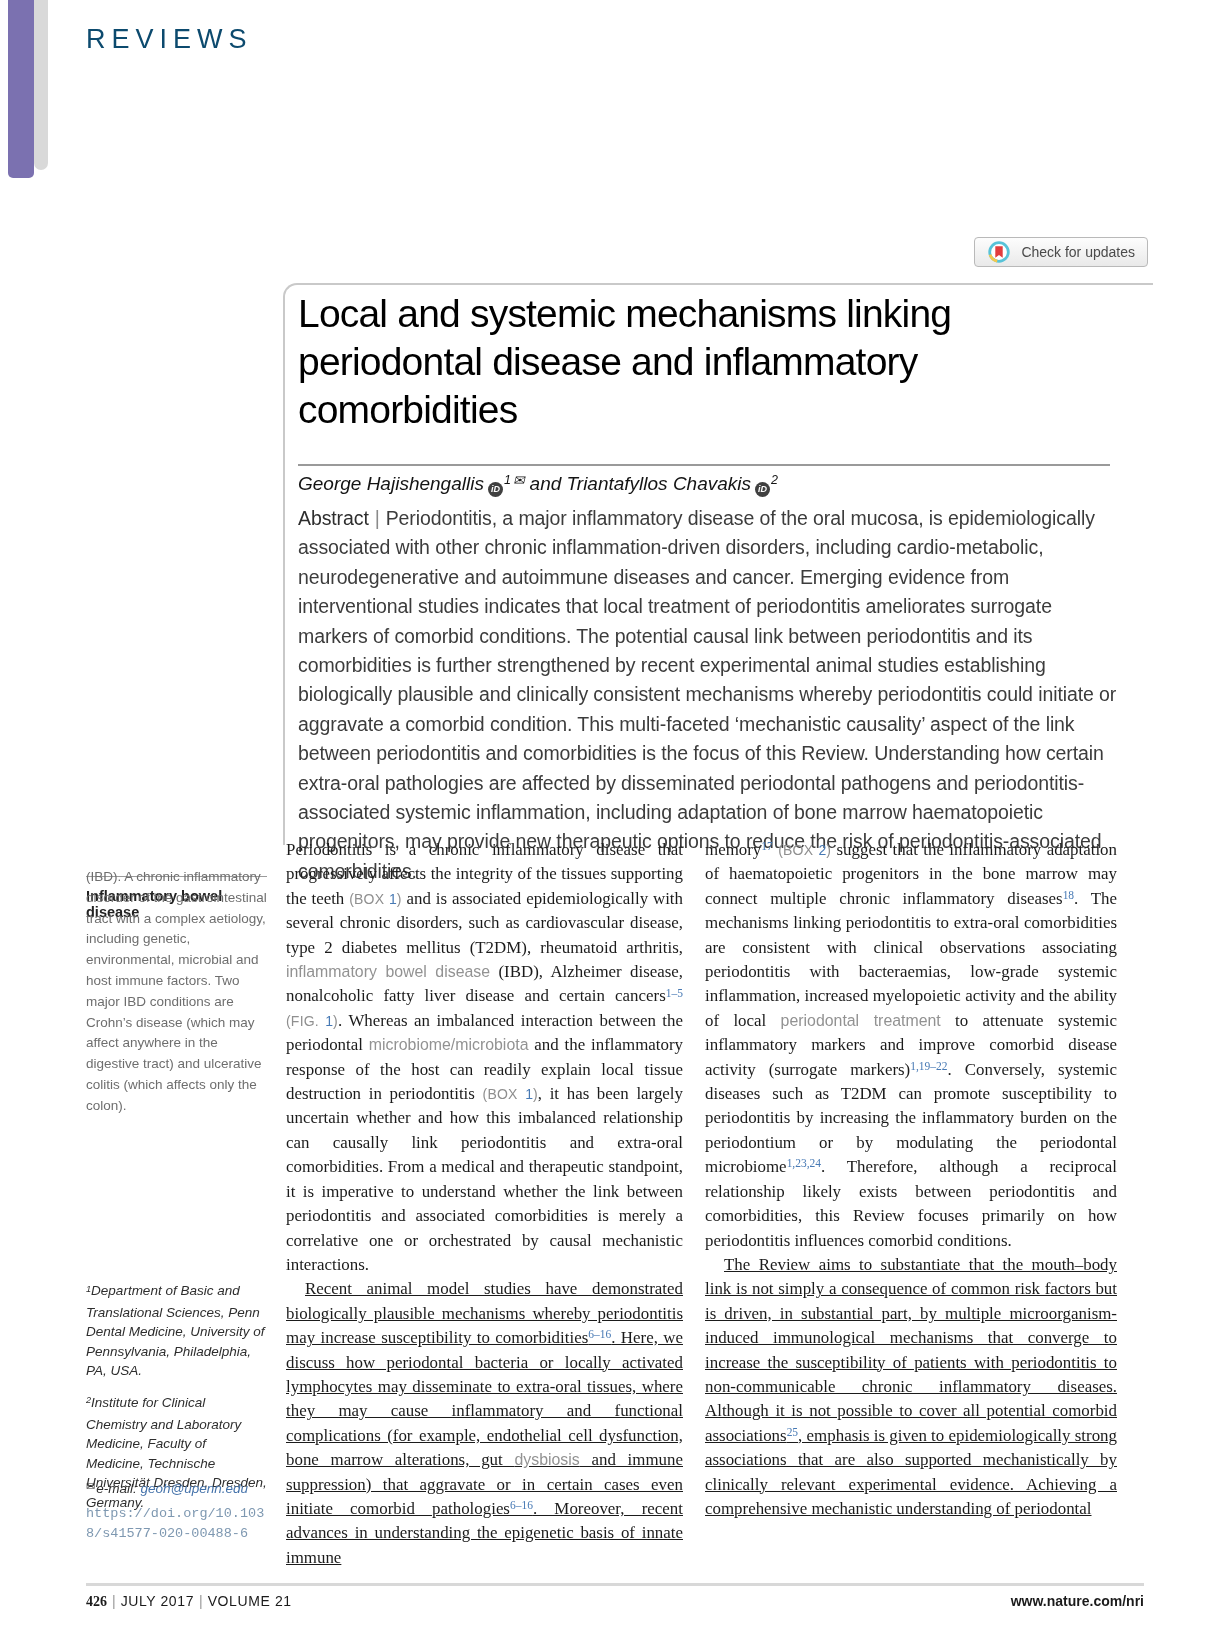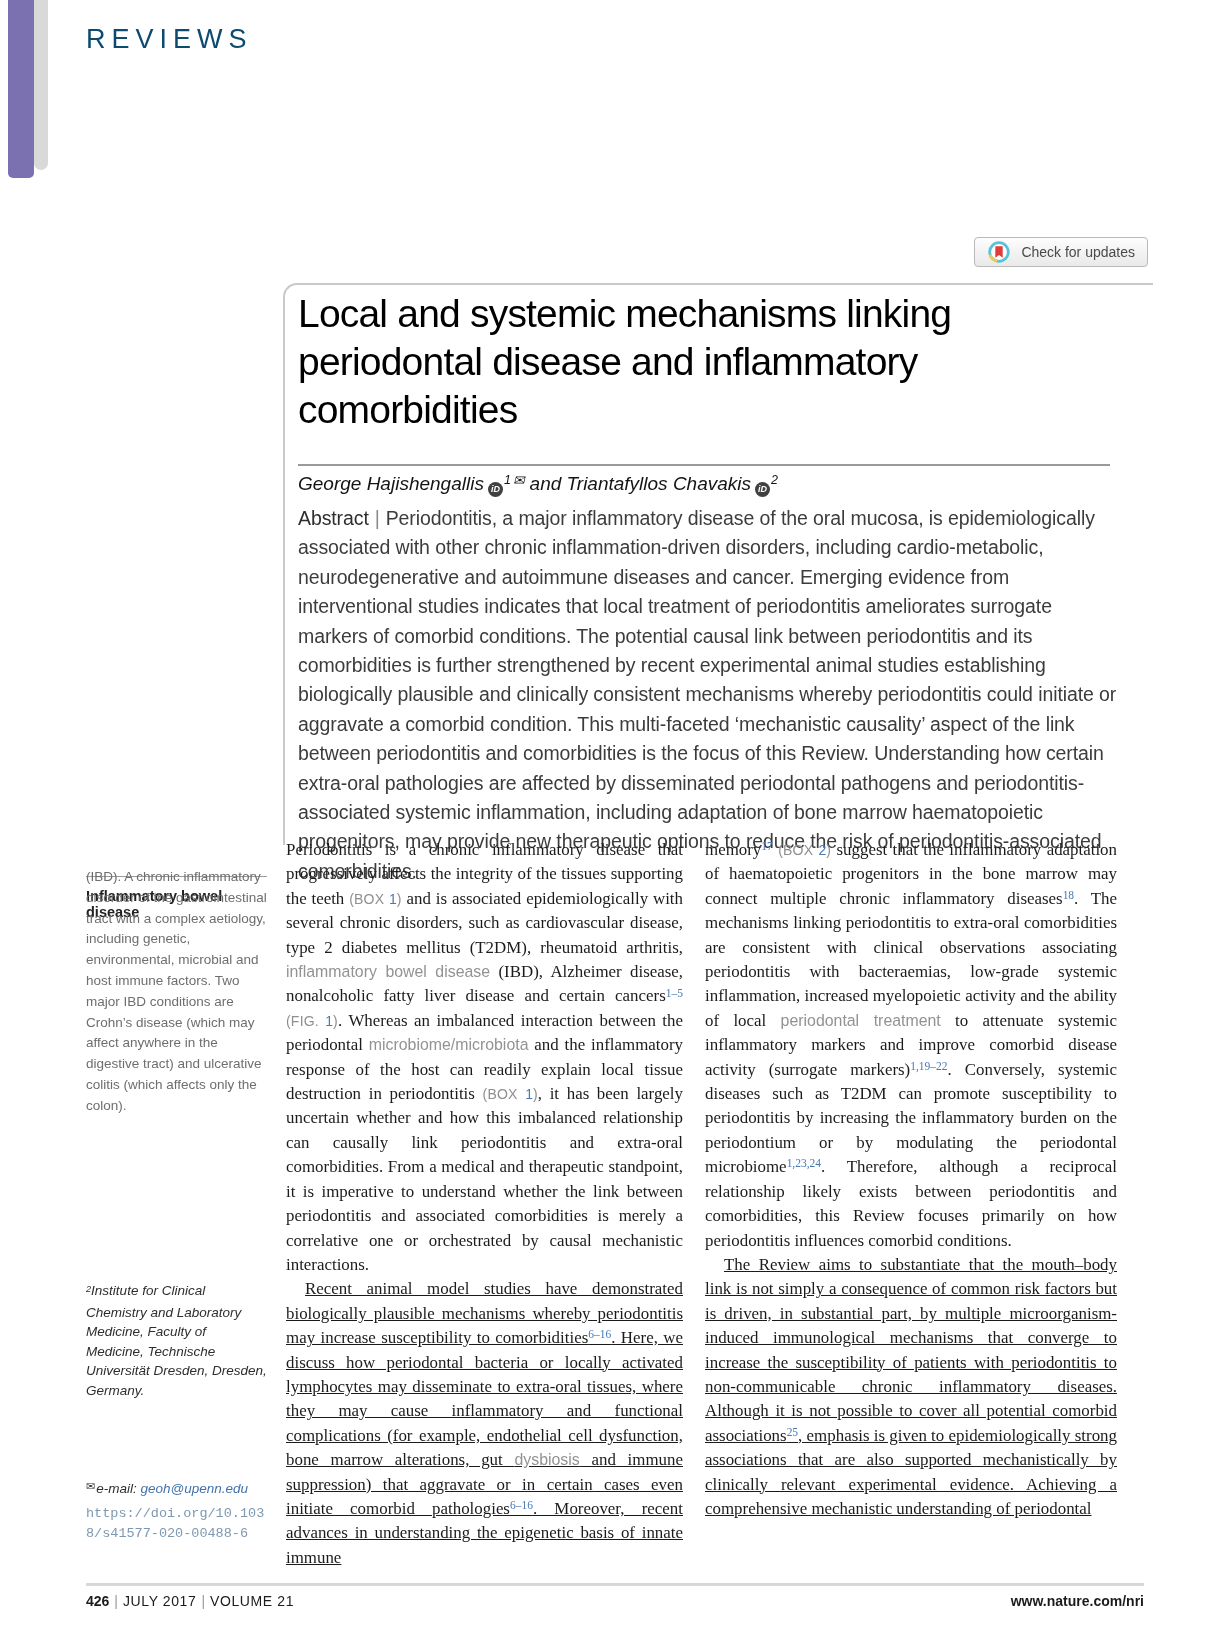--- a/index.html
+++ b/index.html
@@ -52,21 +52,21 @@
   .seg-orcid{display:inline-block;width:15px;height:15px;background:#404040;color:#fff;border-radius:50%;
     font:italic bold 9px "Liberation Sans",sans-serif;text-align:center;line-height:15px;
     margin:0 1px 0 4px;vertical-align:-2px;cursor:pointer;}
   .seg-asup{font-size:0.66em;position:relative;top:-0.45em;line-height:0;}
   .seg-env{font-size:0.72em;position:relative;top:-0.4em;line-height:0;margin-left:2px;}
   
   .footer-rule{position:absolute;left:86px;top:1583px;width:1058px;height:3px;background:#d8d8d8;}
   .footer{position:absolute;left:86px;top:1593px;width:1058px;display:flex;justify-content:space-between;
     font-size:14px;color:#1b1b1b;}
   .footer .sep{color:#999;font-weight:normal;padding:0 5px;}
-  .footer .pg{font-weight:bold;}
+  .footer .pg{font-weight:bold;font-family:Liberation Serif, serif;}
   .footer .site{font-weight:bold;}
   .footer .issue{letter-spacing:0.6px;}
 </style>
 </head>
 <body>
 
 <div class="tab-purple"></div>
 <div class="tab-gray"></div>
 <div class="kicker">REVIEWS</div>
 
@@ -88,20 +88,21 @@
 
 <div class="abstract">
   <span class="ab-label">Abstract</span><span class="ab-sep">|</span><span>Periodontitis, a major inflammatory disease of the oral mucosa, is epidemiologically associated with other chronic inflammation-driven disorders, including cardio-metabolic, neurodegenerative and autoimmune diseases and cancer. Emerging evidence from interventional studies indicates that local treatment of periodontitis ameliorates surrogate markers of comorbid conditions. The potential causal link between periodontitis and its comorbidities is further strengthened by recent experimental animal studies establishing biologically plausible and clinically consistent mechanisms whereby periodontitis could initiate or aggravate a comorbid condition. This multi-faceted ‘mechanistic causality’ aspect of the link between periodontitis and comorbidities is the focus of this Review. Understanding how certain extra-oral pathologies are affected by disseminated periodontal pathogens and periodontitis-associated systemic inflammation, including adaptation of bone marrow haematopoietic progenitors, may provide new therapeutic options to reduce the risk of periodontitis-associated comorbidities.</span>
 </div>
 
 <div class="gloss-rule"></div>
 <div class="gloss-term">Inflammatory bowel disease</div>
 <div class="gloss-def">(IBD). A chronic inflammatory disorder of the gastrointestinal tract with a complex aetiology, including genetic, environmental, microbial and host immune factors. Two major IBD conditions are Crohn’s disease (which may affect anywhere in the digestive tract) and ulcerative colitis (which affects only the colon).</div>
 
 <div class="affs">
+  <p class="aff"><span class="aff-sup">1</span><span>Department of Basic and Translational Sciences, Penn Dental Medicine, University of Pennsylvania, Philadelphia, PA, USA.</span></p>
   <p class="aff"><span class="aff-sup">2</span><span>Institute for Clinical Chemistry and Laboratory Medicine, Faculty of Medicine, Technische Universität Dresden, Dresden, Germany.</span></p>
 </div>
 
 <div class="email-row">
   <span class="env-glyph">✉</span><span>e-mail: </span><a class="email-link" href="#">geoh@upenn.edu</a>
 </div>
 <div class="doi">https://doi.org/10.1038/s41577-020-00488-6</div>
 
 <div class="bodycol col1">
   <p><span>Periodontitis is a chronic inflammatory disease that progressively affects the integrity of the tissues supporting the teeth </span><span class="seg-ref">(BOX </span><span class="seg-reflink">1</span><span class="seg-ref">)</span><span> and is associated epidemiologically with several chronic disorders, such as cardiovascular disease, type 2 diabetes mellitus (T2DM), rheumatoid arthritis, </span><span class="seg-gloss">inflammatory bowel disease</span><span> (IBD), Alzheimer disease, nonalcoholic fatty liver disease and certain cancers</span><span class="seg-sup">1–5</span><span> </span><span class="seg-ref">(FIG. </span><span class="seg-reflink">1</span><span class="seg-ref">)</span><span>. Whereas an imbalanced interaction between the periodontal </span><span class="seg-gloss">microbiome/microbiota</span><span> and the inflammatory response of the host can readily explain local tissue destruction in periodontitis </span><span class="seg-ref">(BOX </span><span class="seg-reflink">1</span><span class="seg-ref">)</span><span>, it has been largely uncertain whether and how this imbalanced relationship can causally link periodontitis and extra-oral comorbidities. From a medical and therapeutic standpoint, it is imperative to understand whether the link between periodontitis and associated comorbidities is merely a correlative one or orchestrated by causal mechanistic interactions.</span></p>

